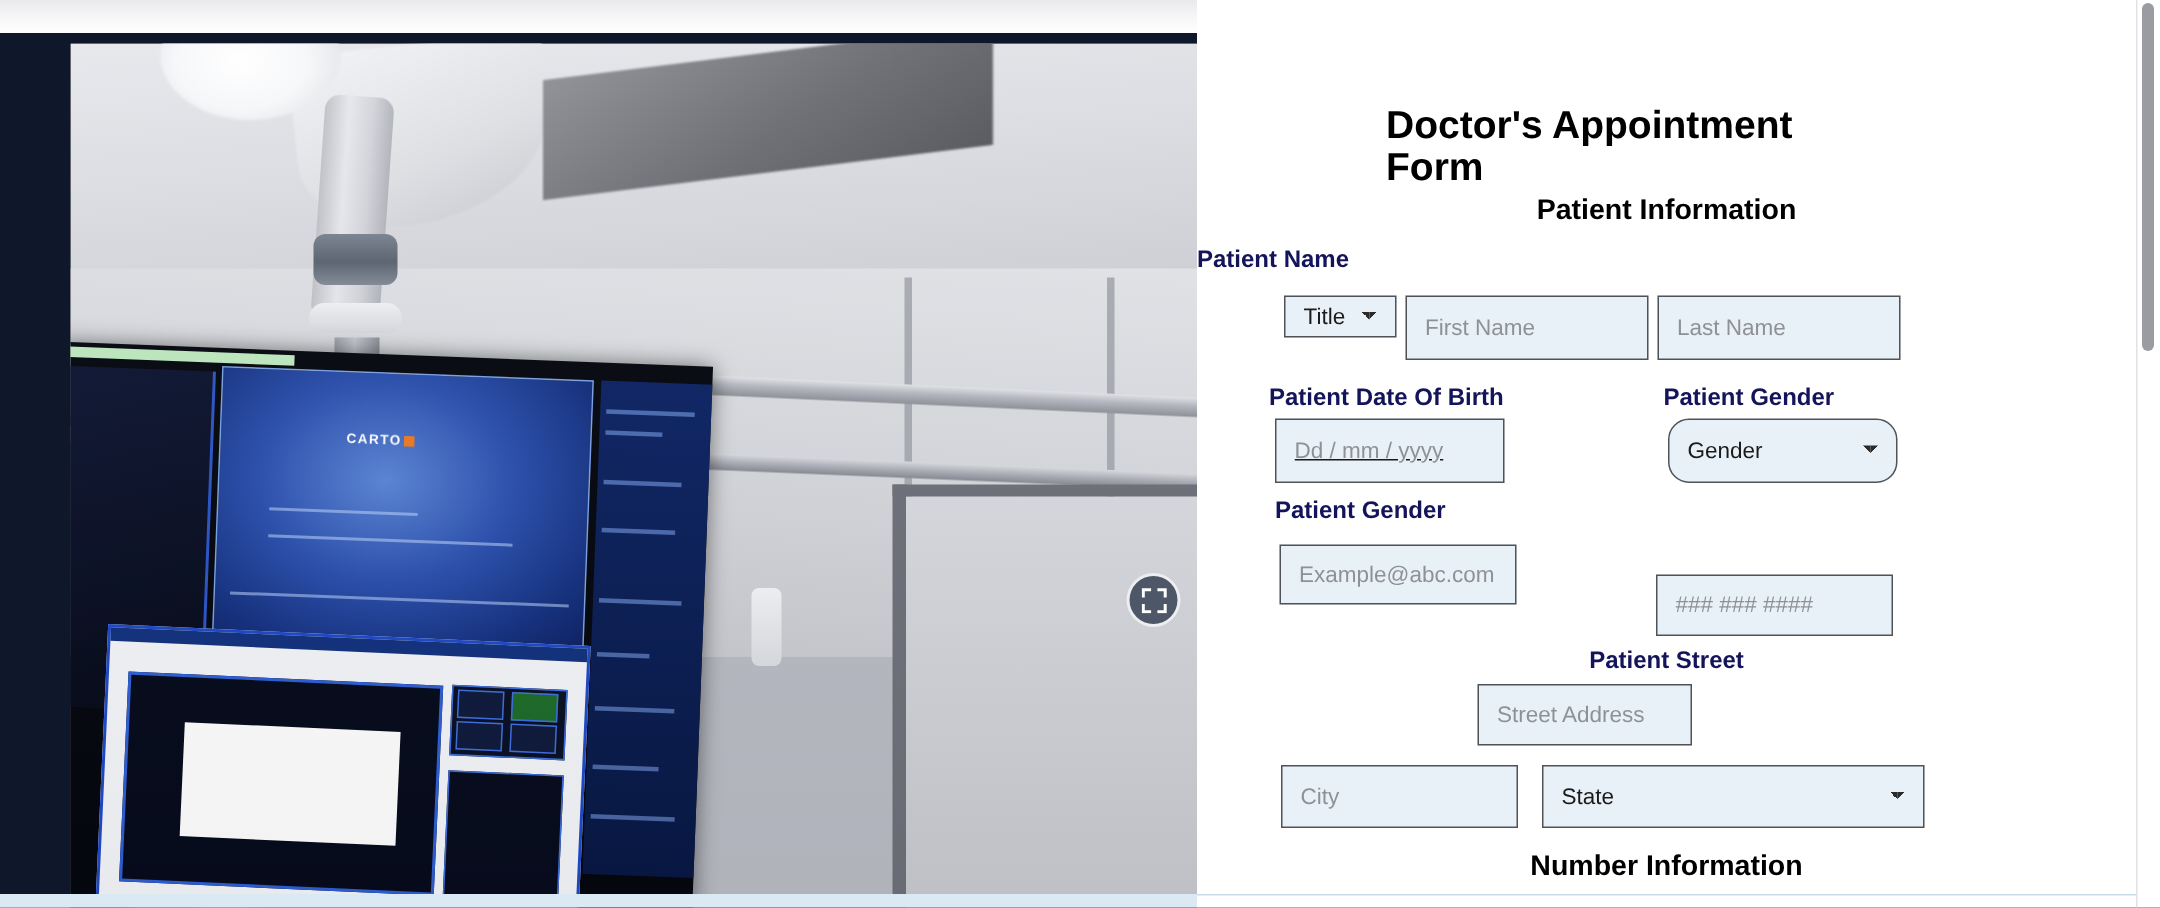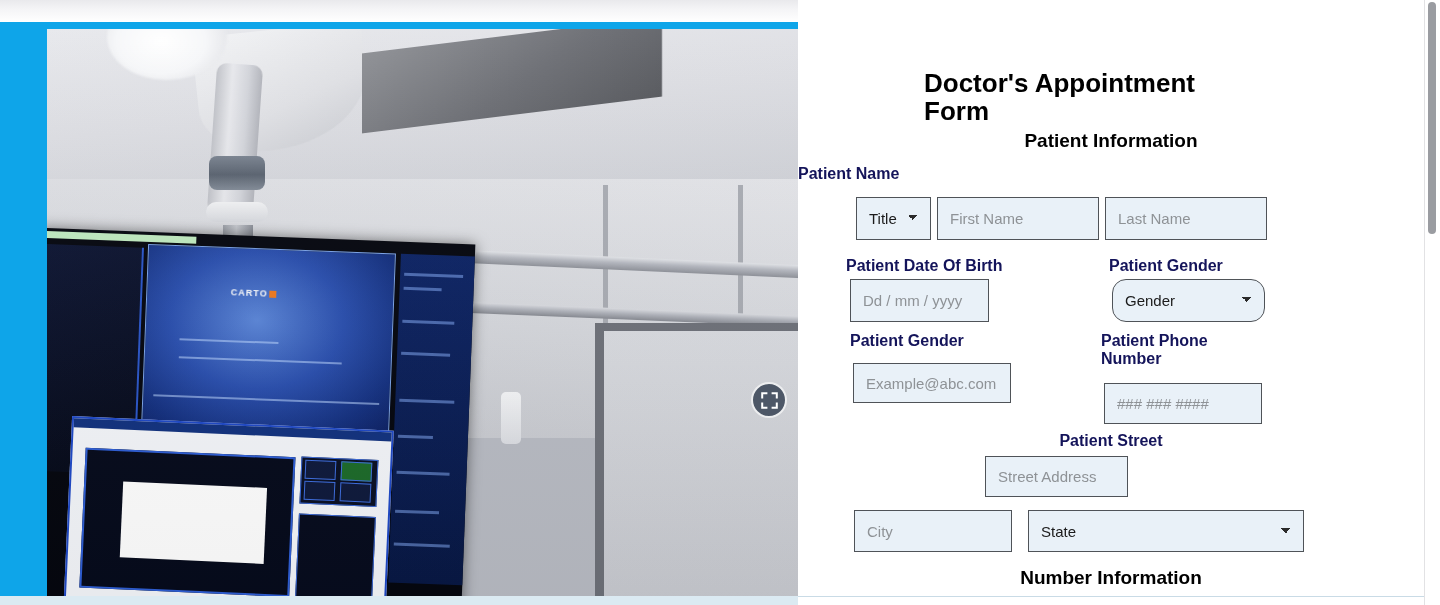--- a/index.html
+++ b/index.html
@@ -11,21 +11,21 @@
     height: 605px;
     overflow: hidden;
     background: #ffffff;
     font-family: "Liberation Sans", sans-serif;
   }
 
   .page {
     position: relative;
     width: 1440px;
     height: 605px;
-    background: #0ea5e9;
+    background: #0f172a;
   }
 
   
   .top-shadow {
     position: absolute;
     top: 0; left: 0;
     width: 1424px;
     height: 22px;
     background: linear-gradient(to bottom, #e9e9ec 0%, #f4f4f6 40%, #ffffff 100%);
     pointer-events: none;
@@ -355,37 +355,37 @@
       calc(100% - 12px) calc(50% - 1px);
     background-size: 5px 5px, 5px 5px;
     background-repeat: no-repeat;
   }
 
   
   .row-name {
     position: absolute;
     left: 58px; top: 197px;
   }
-  .row-name .sel { width: 75px; height: 43px; }
+  .row-name .sel { width: 75px; height: 28px; }
   .row-name .inp { width: 162px; height: 43px; }
   .row-name > * { vertical-align: top; margin-right: 6px; }
 
   .lbl-patient-name {
     position: absolute;
     left: 0; top: 165px;
     width: 440px;
     text-align: left;
   }
 
   
   .lbl-dob { position: absolute; left: 48px; top: 257px; }
   .fld-dob {
     position: absolute;
     left: 52px; top: 279px;
-    width: 139px; height: 43px;
+    width: 153px; height: 43px; text-decoration: underline;
   }
   .lbl-gender { position: absolute; left: 311px; top: 257px; }
   .fld-gender {
     position: absolute;
     left: 314px; top: 279px;
     width: 153px; height: 43px; border-radius: 14px;
   }
 
   
   .lbl-email { position: absolute; left: 52px; top: 332px; }
@@ -418,21 +418,21 @@
     width: 143px; height: 41px;
   }
   .fld-city {
     position: absolute;
     left: 56px; top: 510px;
     width: 158px; height: 42px;
   }
   .fld-state {
     position: absolute;
     left: 230px; top: 510px;
-    width: 276px; height: 42px;
+    width: 255px; height: 42px;
   }
 
   .heading-medical {
     position: absolute;
     left: 0; top: 562px;
     width: 626px;
     text-align: center;
   }
 
   .section-divider {
@@ -564,21 +564,20 @@
     <input class="inp fld-dob" type="text" placeholder="Dd / mm / yyyy" style="">
 
     <div class="field-label lbl-gender">Patient Gender</div>
     <select class="sel fld-gender">
       <option>Gender</option>
     </select>
 
     <div class="field-label lbl-email">Patient Gender</div>
     <input class="inp fld-email" type="text" placeholder="Example@abc.com" style="">
 
-    <div class="field-label lbl-phone">Patient Phone Number</div>
     <input class="inp fld-phone" type="text" placeholder="### ### ####" style="">
 
     <div class="field-label lbl-address">Patient Street</div>
     <input class="inp fld-street" type="text" placeholder="Street Address" style="">
     <input class="inp fld-city" type="text" placeholder="City" style="">
     <select class="sel fld-state">
       <option>State</option>
     </select>
 
     <h2 class="section-heading heading-medical">Number Information</h2>

